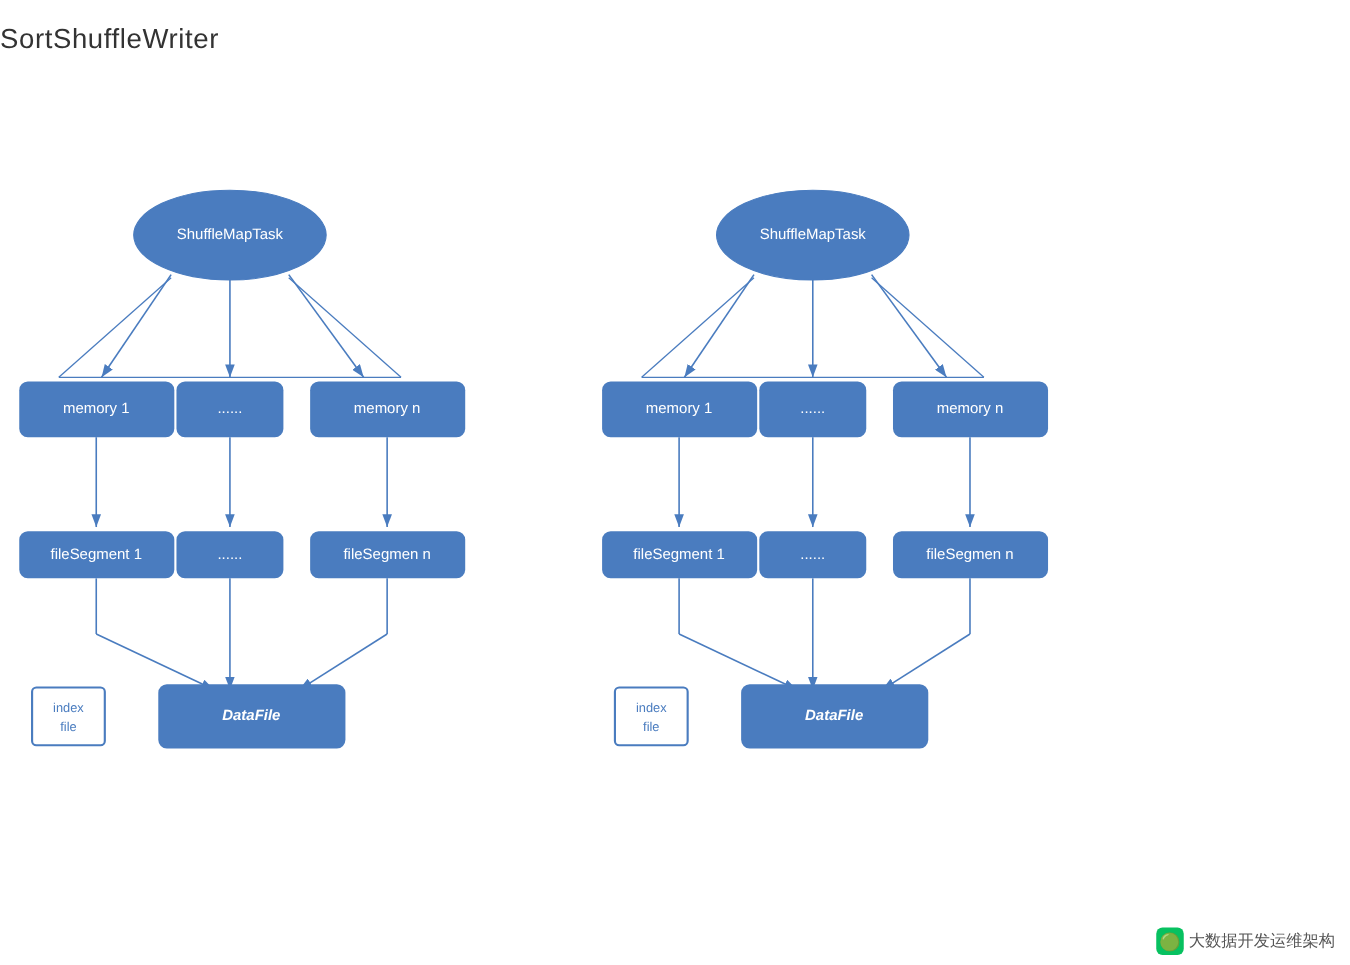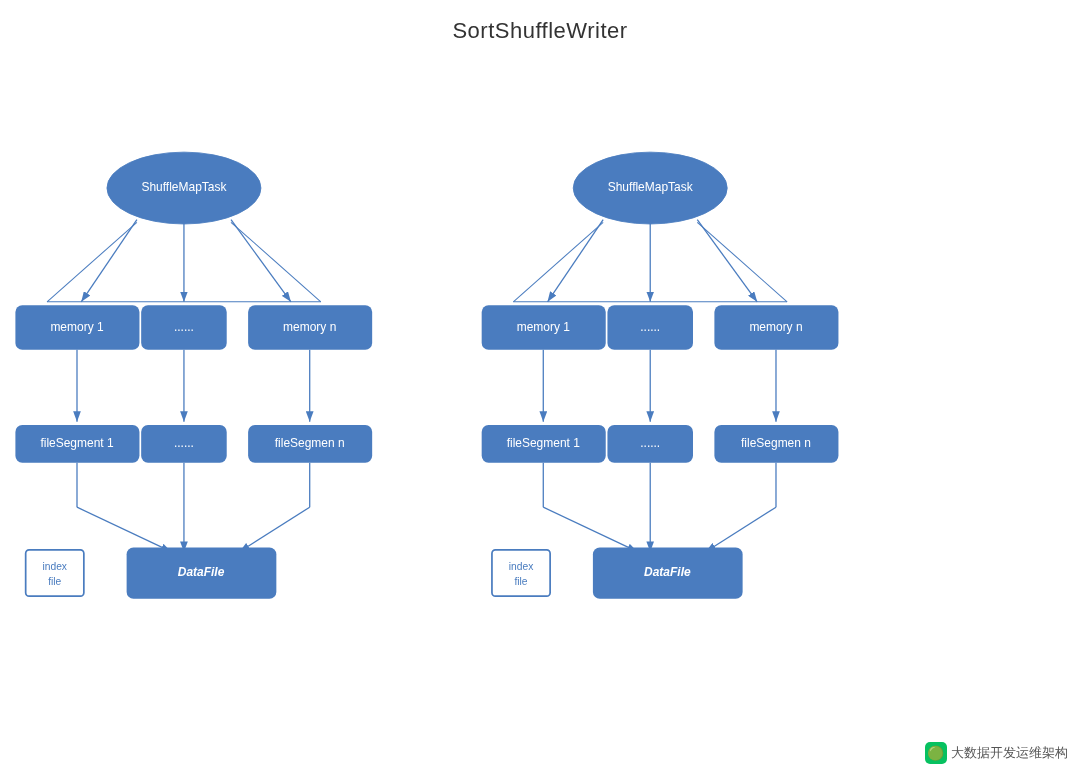--- a/index.html
+++ b/index.html
@@ -5,21 +5,20 @@
     * { box-sizing: border-box; margin: 0; padding: 0; }
     body {
       background: #fff;
       font-family: Arial, sans-serif;
       width: 1080px;
       height: 772px;
       overflow: hidden;
       position: relative;
     }
     .page-title {
-      text-align: center;
       font-size: 22px;
       color: #333;
       padding-top: 18px;
       letter-spacing: 0.5px;
     }
     .diagram-area {
       position: absolute;
       top: 55px;
       left: 0;
       width: 924px;

